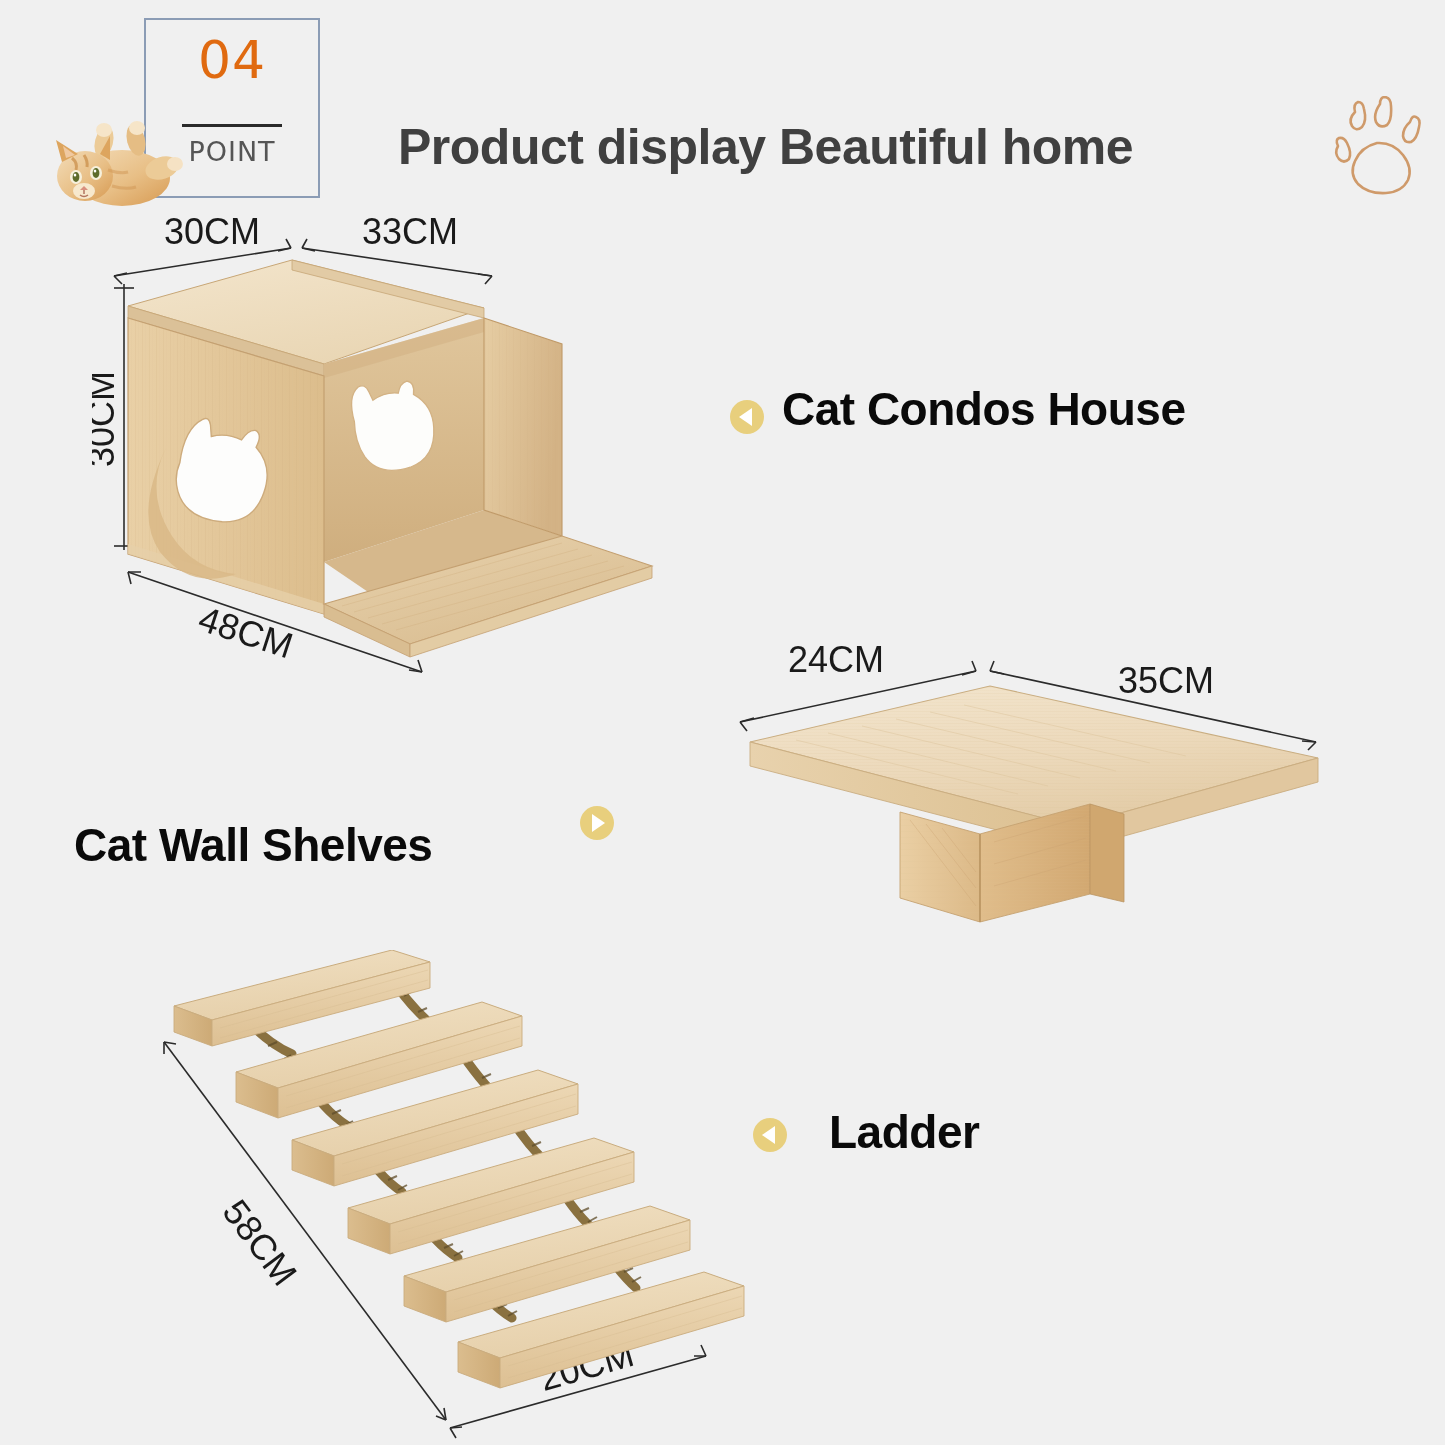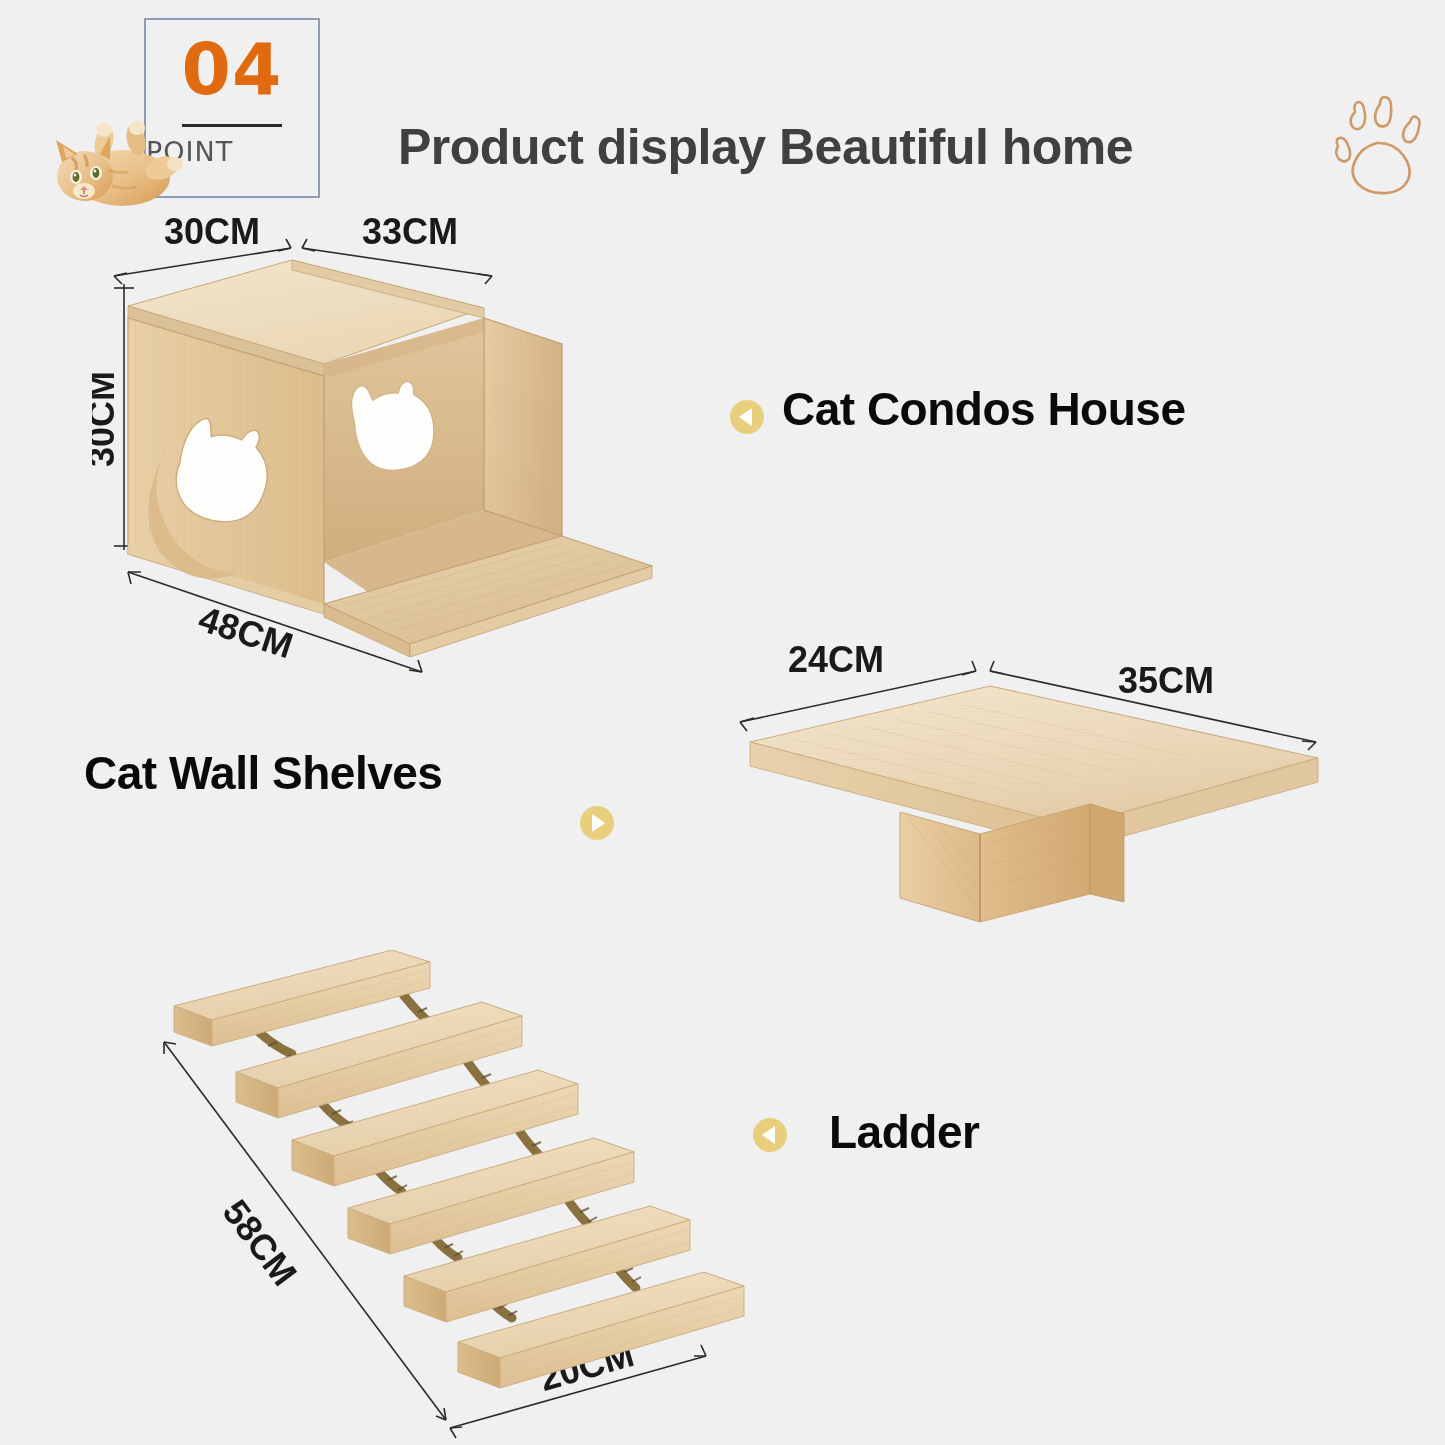--- a/index.html
+++ b/index.html
@@ -38,40 +38,41 @@
     border: 2px solid #8b9cb5;
     background: #f0f0f0;
     box-sizing: border-box;
   }
   .badge-num {
     position: absolute;
     top: 14px;
     left: 0;
     right: 0;
     text-align: center;
-    font-size: 71px;
-    font-weight: 700;
+    font-size: 52px;
+    font-weight: 400;
     color: #e06a10;
     letter-spacing: 1px;
     line-height: 1;
     font-family: "DejaVu Sans", sans-serif;
   }
   .badge-rule {
     position: absolute;
     left: 36px;
     right: 36px;
     top: 104px;
     height: 3px;
     background: #2a2a2a;
   }
   .badge-point {
     position: absolute;
     top: 116px;
     left: 0;
     right: 0;
+    text-align: center;
     font-size: 27px;
     color: #555;
     letter-spacing: 1px;
     font-family: "DejaVu Sans", sans-serif;
   }
   .badge-kitten {
     position: absolute;
     left: 0px;
     top: 96px;
     width: 152px;
@@ -100,21 +101,21 @@
   
   .sect-label {
     position: absolute;
     font-size: 46px;
     font-weight: bold;
     color: #0a0a0a;
     white-space: nowrap;
     letter-spacing: -0.5px;
   }
   .label-condos { left: 782px; top: 382px; text-align: center; }
-  .label-shelves { left: 74px; top: 746px; margin-left: 10px; }
+  .label-shelves { left: 74px; top: 818px; }
   .label-ladder { left: 805px; top: 1105px; margin-left: 24px; }
 
   .bullet {
     position: absolute;
     width: 34px;
     height: 34px;
     border-radius: 50%;
     background: #e8cf7d;
     display: flex;
     align-items: center;
@@ -135,21 +136,20 @@
     width: 0; height: 0;
     border-top: 9px solid transparent;
     border-bottom: 9px solid transparent;
     border-left: 13px solid #ffffff;
     margin-left: 3px;
   }
 
   
   .fig {
     position: absolute;
-    font-weight: bold;
   }
   .fig-condo { left: 92px; top: 214px; width: 590px; height: 490px; }
   .fig-shelf { left: 718px; top: 626px; width: 690px; height: 310px; }
   .fig-ladder { left: 150px; top: 950px; width: 650px; height: 490px; }
 
   .fig svg { display: block; }
 
   .dim-text {
     font-family: "Liberation Sans", sans-serif;
     fill: #1a1a1a;

